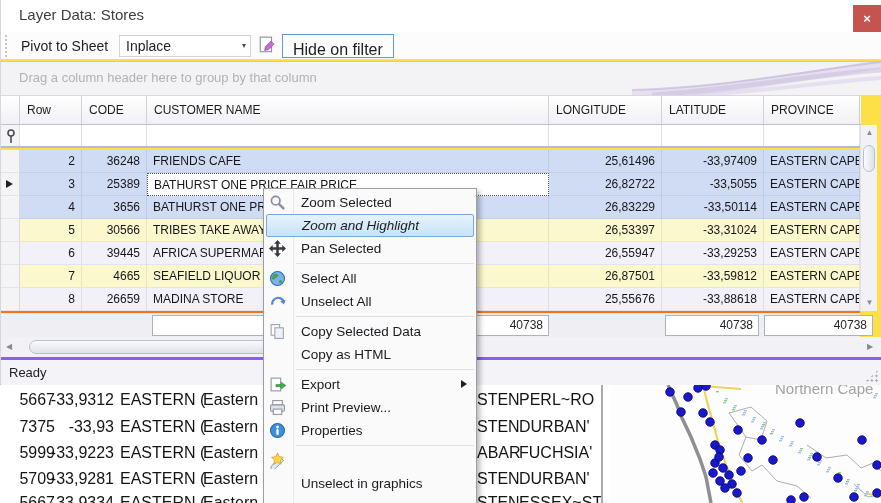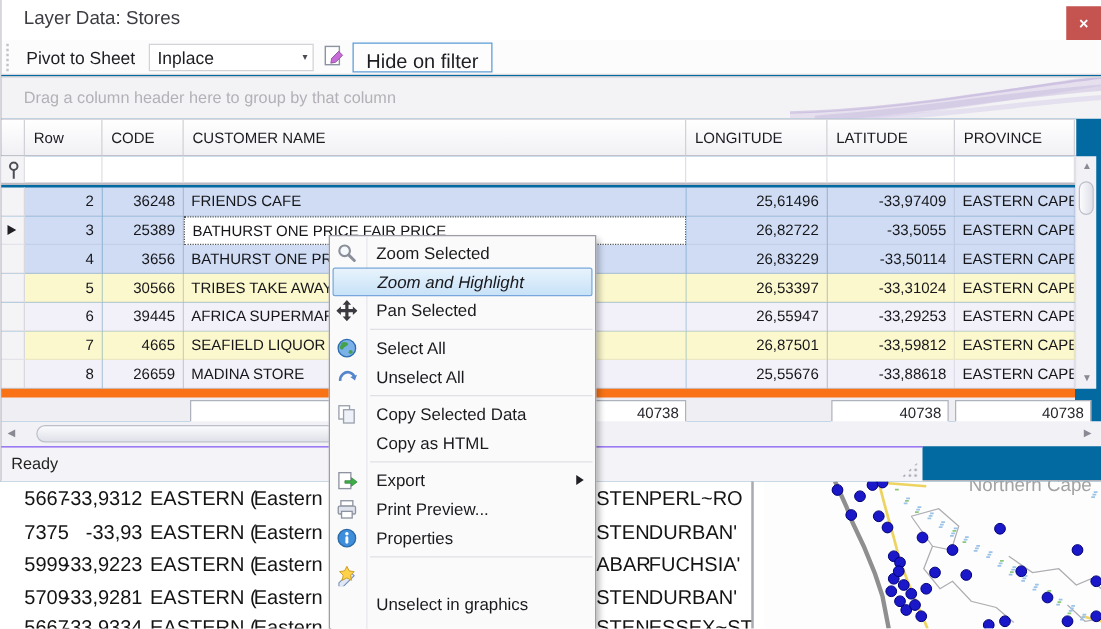--- a/index.html
+++ b/index.html
@@ -14,21 +14,21 @@
   .bg-lat{position:absolute;left:36px;width:78px;text-align:right;}
   .bg-prov-a{position:absolute;left:120px;}
   .bg-prov-b{position:absolute;left:203px;}
   .bg-right-a{position:absolute;left:477px;}
   .bg-right-b{position:absolute;left:519px;}
   .panel-sep{position:absolute;left:601px;top:385px;width:2px;height:118px;background:#a9a9b1;z-index:2;}
   .map-panel{position:absolute;left:611px;top:385px;width:270px;height:118px;background:#fdfdfd;overflow:hidden;z-index:2;}
   .map-label{position:absolute;left:164px;top:-5px;font-size:15px;color:#a2a2a2;white-space:nowrap;}
 
   
-  .win{position:absolute;left:0;top:0;width:881px;height:385px;background:#0369a1;z-index:10;
+  .win{position:absolute;left:0;top:0;width:881px;height:385px;background:#fde047;z-index:10;
        border-left:1px solid #d7d6dc;border-bottom:1px solid #b4b3bb;}
   .titlebar{position:absolute;left:0;top:0;width:881px;height:32px;background:#fff;}
   .title-text{position:absolute;left:18px;top:6px;font-size:15px;color:#3c3c42;}
   .close-btn{position:absolute;left:852px;top:5px;width:28px;height:28px;background:#c5534f;
              color:#fff;font-size:13px;font-weight:bold;text-align:center;line-height:27px;cursor:pointer;}
   .toolbar{position:absolute;left:0;top:32px;width:881px;height:28px;background:#fcfcfd;border-bottom:1px solid #d8d7dd;}
   .tb-grip{position:absolute;left:4px;top:3px;height:22px;width:3px;border-left:2px dotted #c3c2ca;}
   .pivot-btn{position:absolute;left:16px;top:3px;height:22px;line-height:22px;font-size:14px;color:#1d1d22;padding:0 4px;}
   .combo{position:absolute;left:118px;top:3px;width:132px;height:22px;background:#fff;border:1px solid #d2d2d8;}
   .combo-val{position:absolute;left:6px;top:0;line-height:20px;font-size:14px;color:#1d1d22;}
@@ -59,35 +59,35 @@
   .txt{padding-left:6px;}
   .ind{position:relative;background:#f4f3f6;border-right:1px solid #d9d8de;}
   .bg-blue .dcell{background:#cfdcf3;}
   .bg-yellow .dcell{background:#fbf8cd;}
   .bg-lavender .dcell{background:#f2f0f9;}
   .bg-blue .ind,.bg-yellow .ind,.bg-lavender .ind{background:#f4f3f6;}
   .focus-cell{background:#fff !important;border:1px dotted #54575e !important;}
   .focus-arrow{position:absolute;left:5px;top:7px;width:0;height:0;
                border-top:4.5px solid transparent;border-bottom:4.5px solid transparent;border-left:7px solid #1f1f24;}
   
-  .footer{position:absolute;left:0;top:311px;width:859px;height:26px;background:#efeef3;border-top:7px solid #f97316;}
+  .footer{position:absolute;left:0;top:311px;width:859px;height:26px;background:#efeef3;border-top:2px solid #f97316;}
   .sum-box{position:absolute;top:2px;height:21px;line-height:19px;background:#fff;border:1px solid #aeb2bd;
            font-size:12px;color:#24242a;text-align:right;padding-right:5px;}
   
   .hscroll{position:absolute;left:0;top:337px;width:881px;height:20px;background:#f2f1f6;}
   .hs-arrow{position:absolute;top:0;width:16px;height:20px;text-align:center;line-height:20px;font-size:8px;color:#8a8a94;}
   .hs-thumb{position:absolute;left:28px;top:3px;width:277px;height:14px;border-radius:7px;
             background:linear-gradient(#fbfbfd,#dfe1e9);border:1px solid #bcbfca;}
   
   .vscroll{position:absolute;left:860px;top:125px;width:17px;height:186px;background:#f2f1f6;border-left:1px solid #e2e1e8;}
   .vs-arrow{position:absolute;left:0;width:17px;height:14px;text-align:center;font-size:8px;color:#8a8a94;line-height:14px;}
   .vs-thumb{position:absolute;left:2px;top:20px;width:12px;height:27px;border-radius:6px;
             background:linear-gradient(90deg,#fbfbfd,#dfe1e9);border:1px solid #bcbfca;}
   
-  .statusbar{position:absolute;left:0;top:357px;width:737px;height:28px;background:#f4f3f7;border-top:1px solid #8b5cf6;}
+  .statusbar{position:absolute;left:0;top:357px;width:881px;height:28px;background:#f4f3f7;border-top:3px solid #8b5cf6;}
   .status-text{position:absolute;left:8px;top:5px;font-size:13px;color:#222;}
   .grip{position:absolute;right:3px;bottom:3px;width:14px;height:13px;
         background-image:radial-gradient(#a8a8b4 1px,transparent 1.3px);background-size:4.6px 4.6px;
         clip-path:polygon(100% 0,100% 100%,0 100%);}
 
   
   .cmenu{position:absolute;left:263px;top:188px;width:214px;height:330px;background:#fafafa;
          border:1px solid #9d9da6;box-shadow:3px 3px 5px rgba(0,0,0,.28);z-index:100;padding-top:2px;}
   .cmenu:before{content:"";position:absolute;left:29px;top:0;bottom:0;width:1px;background:#e7e6ec;}
   .mitem{position:relative;height:23px;line-height:23px;margin:0 2px;}

